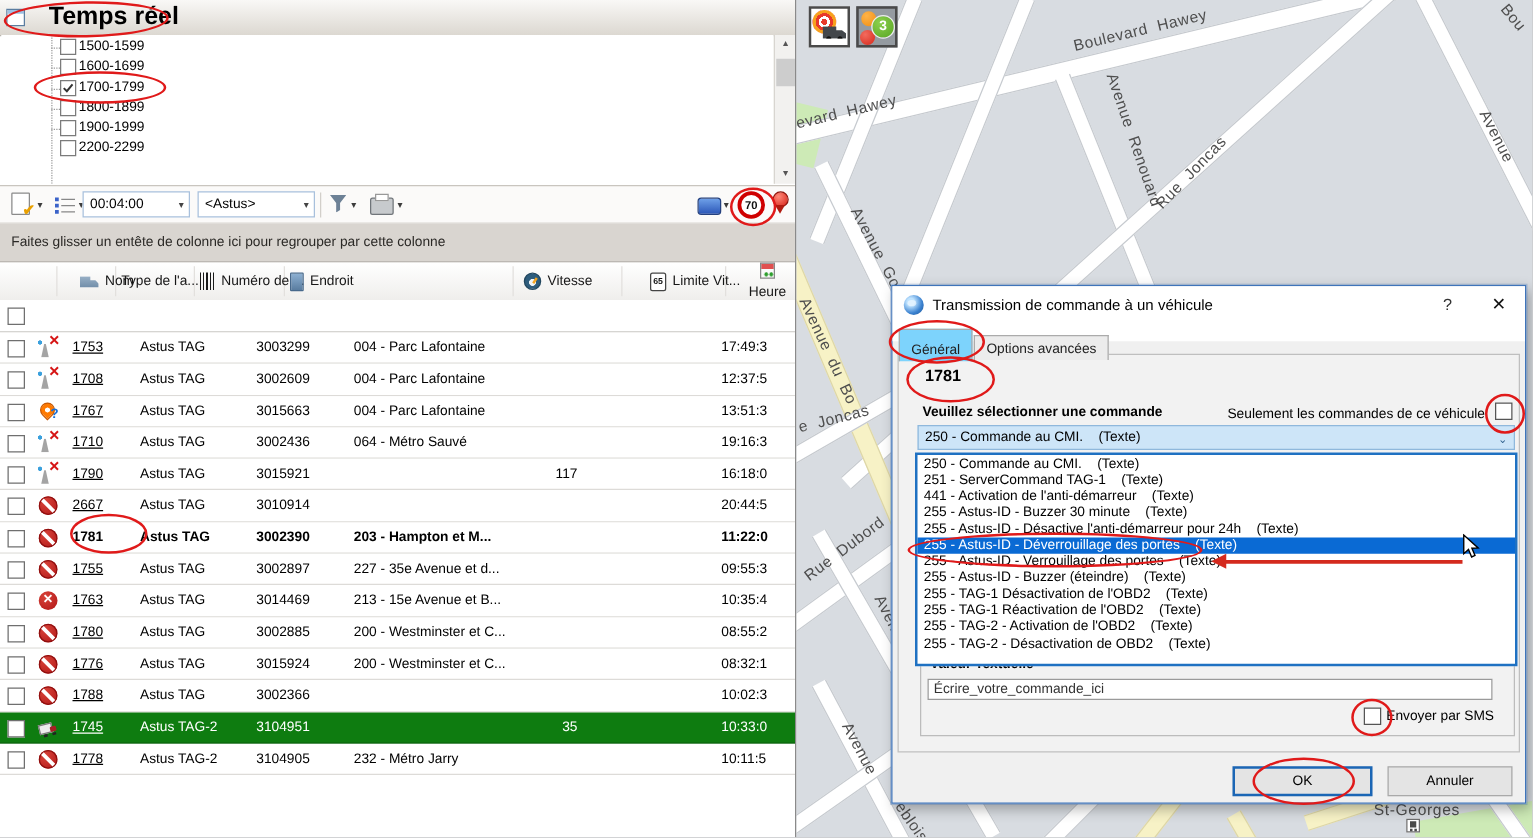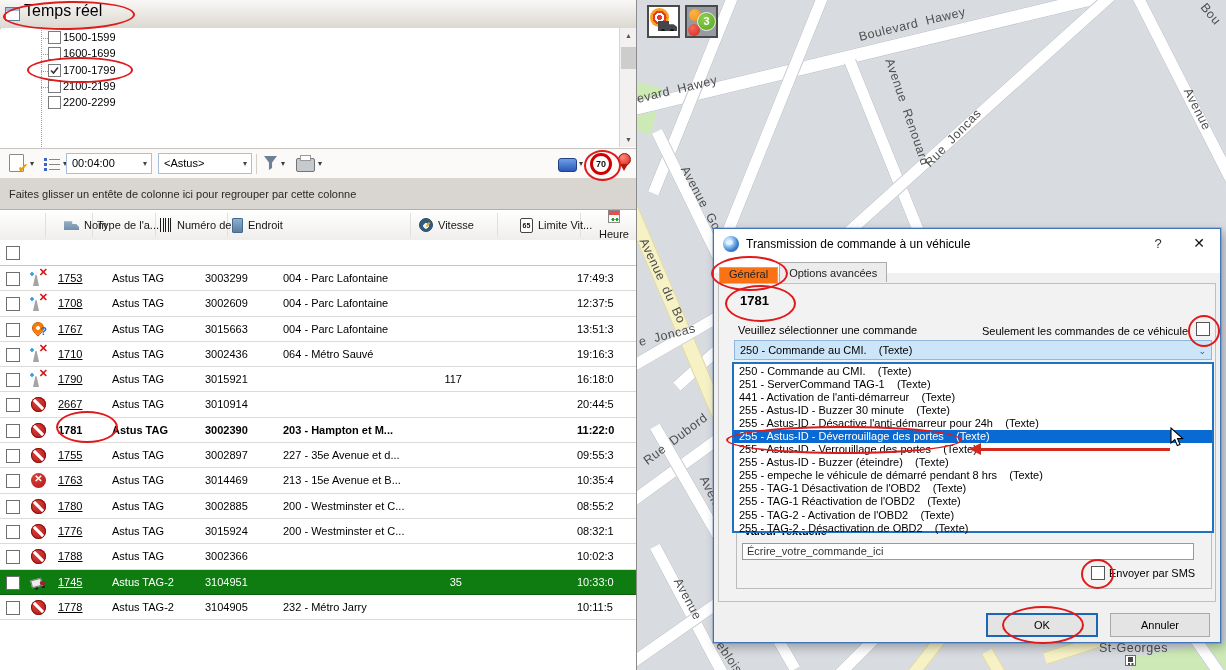--- a/index.html
+++ b/index.html
@@ -1,21 +1,21 @@
 <!DOCTYPE html>
 <html><head>
 <meta charset="utf-8">
 <style>
   html,body{margin:0;padding:0;background:#fff;font-family:"Liberation Sans",sans-serif;}
   #screen{position:relative;width:1226px;height:670px;overflow:hidden;background:#d8dce1;outline:1px solid #555;}
   
   #left-panel{position:absolute;left:0;top:0;width:637px;height:670px;background:#fff;border-right:1px solid #8a8a8a;box-sizing:border-box;overflow:hidden;z-index:3;}
   #lp-title{position:absolute;left:0;top:0;width:100%;height:28px;background:linear-gradient(#f9f8f6,#dcd8d1);border-bottom:1px solid #b9b5ad;}
   #app-ico{position:absolute;left:5px;top:7px;width:13px;height:12px;background:#fff;border:1px solid #5b7da0;box-shadow:inset 0 3px 0 #9dc1e4;}
-  #lp-title h1{position:absolute;left:24px;top:2px;margin:0;font-size:16px;font-weight:normal;color:#000;}
+  #lp-title h1{position:absolute;left:39px;top:2px;margin:0;font-size:20px;font-weight:bold;color:#000;}
   
   #tree{position:absolute;left:1px;top:28px;width:618px;height:119px;overflow:hidden;background:#fff;padding-top:2px;box-sizing:border-box;}
   #tree::before{content:'';position:absolute;left:40px;top:0;bottom:0;border-left:1px dotted #9a9a9a;}
   .titem{height:16.3px;position:relative;font-size:11px;line-height:15px;color:#000;}
   .stub{position:absolute;left:40px;top:8px;width:7px;border-top:1px dotted #9a9a9a;}
   .tcb{position:absolute;left:47px;top:1px;width:11px;height:11px;border:1px solid #7b7b7b;background:#fff;}
   .tick{position:absolute;left:0;top:0;width:11px;height:11px;visibility:hidden;}
   .titem.checked .tick{visibility:visible;}
   .tlabel{position:absolute;left:62px;top:0;}
   #tree-sb{position:absolute;left:619px;top:28px;width:17px;height:119px;background:#f2f1ef;border-left:1px solid #d8d5d0;}
@@ -121,24 +121,24 @@
   
   #dialog{position:absolute;left:713px;top:228px;width:508px;height:415px;background:#f0f0f0;border:1px solid #3f74ba;box-shadow:0 0 0 1px rgba(63,116,186,.3),3px 4px 10px rgba(0,0,0,.3);box-sizing:border-box;z-index:10;font-size:11px;}
   #dlg-title{position:absolute;left:0;top:0;width:100%;height:44px;background:#fff;}
   #globe-ico{position:absolute;left:9px;top:7px;width:16px;height:16px;border-radius:50%;background:radial-gradient(circle at 35% 35%,#bfe3ff 0 3px,#3b82d0 9px,#1b4f8f);}
   #globe-ico::after{content:'';position:absolute;left:3px;top:4px;width:7px;height:5px;border-radius:50%;background:rgba(255,255,255,.55);}
   #dlg-title .t{position:absolute;left:32px;top:8px;font-size:12px;color:#000;}
   #dlg-help{position:absolute;left:432px;top:7px;width:24px;text-align:center;font-size:13px;color:#333;}
   #dlg-close{position:absolute;left:472px;top:6px;width:26px;text-align:center;font-size:14px;color:#111;}
   #tabs{position:absolute;left:5px;top:33px;height:22px;z-index:2;}
   .tab{display:inline-block;padding:4px 9px 3px;font-size:11px;border:1px solid #ababab;border-bottom:none;background:#ececec;color:#222;margin-right:1px;vertical-align:bottom;}
-  .tab.selected{background:#f97316;padding-top:0;position:relative;top:1px;}
+  .tab.selected{background:#7dd3fc;padding-top:10px;position:relative;top:1px;}
   #tabpanel{position:absolute;left:4px;top:54px;width:498px;height:319px;border:1px solid #bfbfbf;background:#f2f2f2;box-sizing:border-box;}
   #veh-id{position:absolute;left:26px;top:64px;font-size:13px;font-weight:bold;color:#000;}
-  #lbl-cmd{position:absolute;left:24px;top:95px;font-weight:normal;color:#000;}
+  #lbl-cmd{position:absolute;left:24px;top:95px;font-weight:bold;color:#000;}
   #lbl-only{position:absolute;right:32px;top:96px;color:#000;}
   #cb-vehicle{left:482px;top:93px;border-color:#555;}
   #combo{position:absolute;left:20px;top:111px;width:478px;height:20px;background:#cde5f8;border:1px solid #8fb8dc;box-sizing:border-box;line-height:18px;padding-left:5px;white-space:pre;color:#000;}
   #combo .cc{position:absolute;right:5px;top:1px;font-size:9px;color:#2c5d8a;}
   #cmdlist{position:absolute;left:18px;top:133px;width:482px;height:171px;background:#fff;border:2px solid #1f71c2;box-sizing:border-box;z-index:5;padding-top:1px;}
   .cmd{height:13.05px;line-height:13px;font-size:11px;padding-left:5px;white-space:pre;color:#000;overflow:hidden;}
   .cmd.selected{background:#0a6ad4;color:#fff;}
   #groupbox{position:absolute;left:22px;top:270px;width:474px;height:88px;border:1px solid #bcbcbc;z-index:1;}
   #grouplabel{position:absolute;left:30px;top:296px;font-weight:bold;color:#000;z-index:2;}
   #textinput{position:absolute;left:28px;top:314px;width:452px;height:17px;border:1px solid #9a9a9a;background:#fff;box-sizing:border-box;line-height:15px;padding-left:4px;color:#333;z-index:2;}
@@ -190,30 +190,37 @@
         <div class="titem checked">
           <span class="stub"></span>
           <span class="tcb">
             <svg class="tick" viewBox="0 0 11 11">
               <path d="M2 5.5 L4.5 8 L9 2.5" fill="none" stroke="#333" stroke-width="1.6"></path>
             </svg>
           </span>
           <span class="tlabel">1700-1799</span>
         </div>
 
-
-
-
         <div class="titem">
           <span class="stub"></span>
           <span class="tcb">
             
           </span>
-          <span class="tlabel">2100-2199</span>
-        </div>
+          <span class="tlabel">1800-1899</span>
+        </div>
+
+        <div class="titem">
+          <span class="stub"></span>
+          <span class="tcb">
+            
+          </span>
+          <span class="tlabel">1900-1999</span>
+        </div>
+
+
 
         <div class="titem">
 
           <span class="tcb">
             
           </span>
           <span class="tlabel">2200-2299</span>
         </div>
 
     </div>
@@ -522,21 +529,20 @@
     <div id="combo"><span>250 - Commande au CMI.    (Texte)</span><span class="cc">⌄</span></div>
     <div id="cmdlist">
       <div class="cmd">250 - Commande au CMI.    (Texte)</div>
         <div class="cmd">251 - ServerCommand TAG-1    (Texte)</div>
         <div class="cmd">441 - Activation de l'anti-démarreur    (Texte)</div>
         <div class="cmd">255 - Astus-ID - Buzzer 30 minute    (Texte)</div>
         <div class="cmd">255 - Astus-ID - Désactive l'anti-démarreur pour 24h    (Texte)</div>
         <div class="cmd selected">255 - Astus-ID - Déverrouillage des portes    (Texte)</div>
         <div class="cmd">255 - Astus-ID - Verrouillage des portes    (Texte)</div>
         <div class="cmd">255 - Astus-ID - Buzzer (éteindre)    (Texte)</div>
-        <div class="cmd">255 - empeche le véhicule de démarré pendant 8 hrs    (Texte)</div>
         <div class="cmd">255 - TAG-1 Désactivation de l'OBD2    (Texte)</div>
         <div class="cmd">255 - TAG-1 Réactivation de l'OBD2    (Texte)</div>
         <div class="cmd">255 - TAG-2 - Activation de l'OBD2    (Texte)</div>
         <div class="cmd">255 - TAG-2 - Désactivation de OBD2    (Texte)</div>
     </div>
     <div id="groupbox"></div>
     <div id="grouplabel">Valeur Textuelle</div>
     <div id="textinput">Écrire_votre_commande_ici</div>
     <span class="cbx" id="cb-sms" style="position:absolute"></span>
     <div id="lbl-sms">Envoyer par SMS</div>

